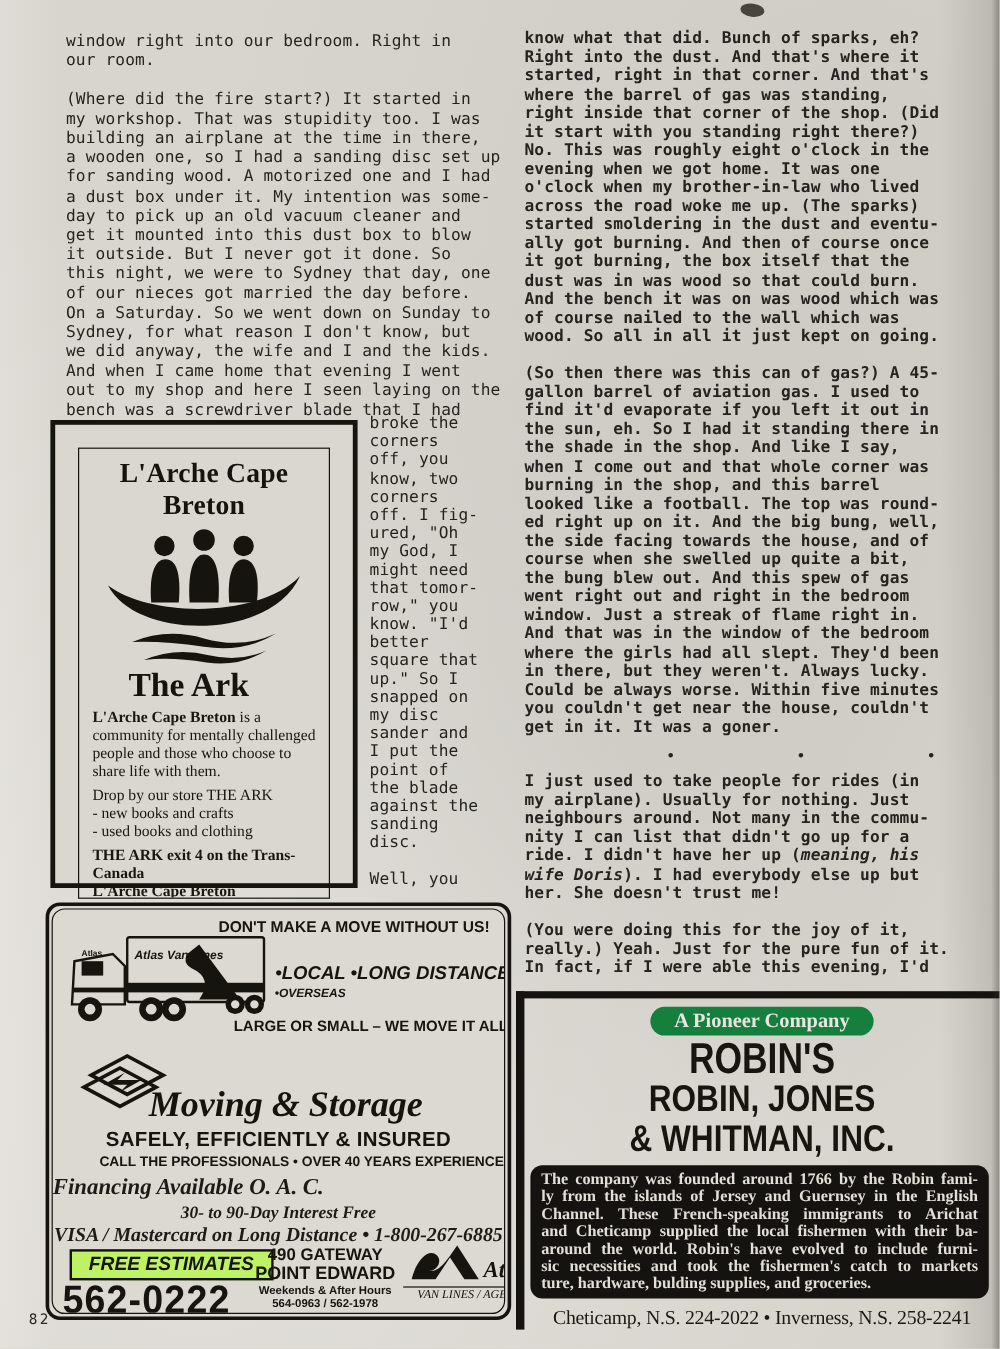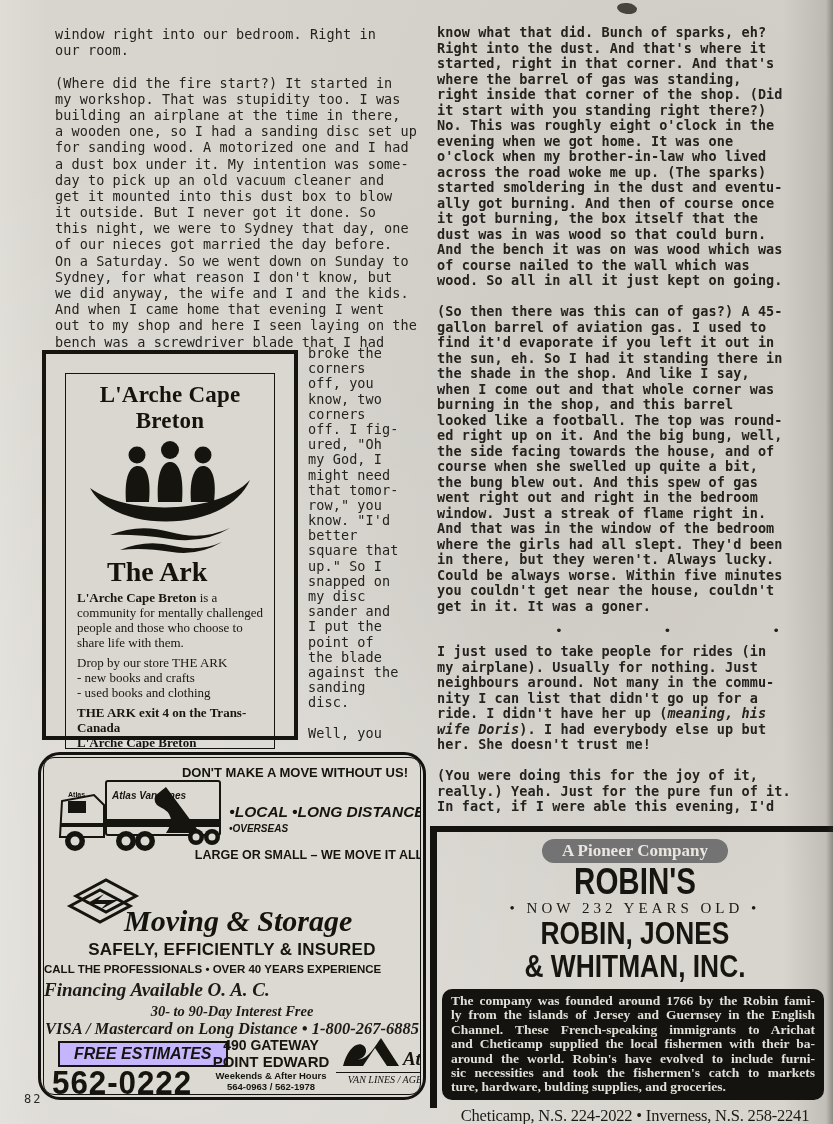--- a/index.html
+++ b/index.html
@@ -43,61 +43,61 @@
     padding:8px 11px;box-sizing:border-box;overflow:hidden;}
   .larche-title{font-weight:bold;font-size:23px;text-align:center;letter-spacing:.2px;color:#14130e;}
   .larche-logo{display:block;margin:4px auto 0;}
   .larche-ark{font-weight:bold;font-size:28px;margin:2px 0 2px 30px;color:#14130e;}
   .larche p{margin:0 0 5px;font-size:13px;line-height:15px;color:#17160f;}
   .larche .bold{font-weight:bold;}
   .larche .tight{margin-bottom:0;}
 
   
   .moffatt{position:absolute;left:38px;top:752px;width:388px;height:348px;
-    border:3px solid #14130f;border-radius:22px;background:#dcd9d3;z-index:3;box-sizing:border-box;}
+    border:3px solid #14130f;border-radius:12px;background:#dcd9d3;z-index:3;box-sizing:border-box;}
   .moffatt-inner{position:relative;border:1px solid #14130f;border-radius:11px;
     margin:2px;height:calc(100% - 6px);overflow:hidden;}
   .moffatt-inner > div{position:absolute;}
   .m-sans{font-family:"Liberation Sans",sans-serif;font-weight:bold;color:#15140f;}
   .m-tag{top:7px;right:12px;font-size:13px;}
   .m-truck{left:4px;top:15px;}
   .m-svc1{left:185px;top:45px;width:196px;text-align:center;font-size:15.5px;font-style:italic;}
   .m-svc2{left:185px;top:65px;width:196px;text-align:left;font-size:10px;font-style:italic;}
   .m-large{left:146px;top:90px;width:238px;text-align:center;font-size:12.5px;}
   .m-name{left:70px;top:96px;width:312px;text-align:center;font-size:46px;line-height:48px;
     font-weight:900;font-style:italic;letter-spacing:4px;color:#14130e;}
   .m-diamond{left:16px;top:116px;}
   .m-name2{left:80px;top:146px;width:302px;text-align:left;font-size:30px;
     font-weight:bold;font-style:italic;color:#14130e;}
   .m-safely{left:0;right:0;top:182px;text-align:center;font-size:17px;letter-spacing:.3px;}
-  .m-call{left:0;right:0;top:205px;text-align:left;font-size:11.5px;}
+  .m-call{left:0;right:0;top:205px;text-align:right;font-size:11.5px;}
   .m-financing{left:0;right:0;top:221px;text-align:left;font-size:19px;font-weight:bold;font-style:italic;}
   .m-interest{left:0;right:0;top:245px;text-align:center;font-size:14.5px;font-weight:bold;font-style:italic;}
   .m-visa{left:0;right:0;top:261px;text-align:center;font-size:16.5px;font-weight:bold;font-style:italic;}
   .m-free{left:14px;top:283px;border:2px solid #14130f;padding:2px 14px;
-    font-size:16px;font-style:italic;background:#c4b5fd;}
+    font-size:16px;font-style:italic;background:#bef264;}
   .m-phone{left:8px;top:306px;font-size:33px;letter-spacing:1px;transform:scaleX(.95);transform-origin:left;}
   .m-addr{left:152px;top:279px;width:150px;text-align:center;}
   .m-addr .a1{font-size:14px;line-height:16px;}
   .m-addr .a2{font-size:15px;line-height:17px;}
   .m-addr .a3{font-size:9.5px;line-height:11px;}
   .m-addr .a4{font-size:9.5px;line-height:11px;}
   .m-addr .a5{font-size:13px;line-height:17px;}
   .m-atlas{left:292px;top:270px;width:110px;text-align:center;}
   .m-atlas-row{display:flex;align-items:flex-end;justify-content:center;gap:2px;}
   .m-atlas-name{font-family:"Liberation Serif",serif;font-weight:bold;font-style:italic;font-size:19px;color:#14130e;}
   .m-atlas-sub{border-top:1px solid #14130f;margin-top:2px;padding-top:1px;
     font-family:"Liberation Serif",serif;font-style:italic;font-size:10px;color:#14130e;}
 
   
   .robins{position:absolute;left:430px;top:826px;width:403px;height:288px;z-index:3;}
   .robins-topbar{position:absolute;left:0;top:0;width:100%;height:6px;background:#14130f;}
   .robins-leftbar{position:absolute;left:0;top:0;width:7px;height:282px;background:#14130f;}
   .robins-content{position:absolute;left:7px;top:6px;right:0;text-align:center;}
-  .r-pill{display:inline-block;margin-top:7px;background:#737373;color:#e9e6e0;
+  .r-pill{display:inline-block;margin-top:7px;background:#15803d;color:#e9e6e0;
     border-radius:999px;padding:2px 20px;font-weight:bold;font-size:17px;}
   .r-name{font-family:"Liberation Sans",sans-serif;font-weight:900;font-size:36px;line-height:32px;
     margin-top:3px;transform:scaleX(.82);color:#161510;}
   .r-years{font-size:15px;letter-spacing:4px;margin-top:2px;line-height:16px;color:#1a1912;}
   .r-name2{font-family:"Liberation Sans",sans-serif;font-weight:900;font-size:31px;line-height:30px;
     margin-top:3px;transform:scaleX(.85);color:#161510;}
   .r-history{background:#14130f;border-radius:10px;margin:7px 9px 0 5px;padding:5px 9px;
     color:#e2dfd8;font-weight:bold;font-size:13.5px;}
   .r-history .rline{line-height:14.4px;text-align:justify;text-align-last:justify;}
   .r-history .rline:last-child{text-align-last:left;}
@@ -224,21 +224,20 @@
     </div>
   </div>
 </div>
 
 <div class="robins">
   <div class="robins-topbar"></div>
   <div class="robins-leftbar"></div>
   <div class="robins-content">
     <div><span class="r-pill">A Pioneer Company</span></div>
     <div class="r-name">ROBIN'S</div>
-    <div class="r-years">• NOW 232 YEARS OLD •</div>
     <div class="r-name2">ROBIN, JONES</div>
     <div class="r-name2">&amp; WHITMAN, INC.</div>
     <div class="r-history">
         <div class="rline">The company was founded around 1766 by the Robin fami-</div>
         <div class="rline">ly from the islands of Jersey and Guernsey in the English</div>
         <div class="rline">Channel. These French-speaking immigrants to Arichat</div>
         <div class="rline">and Cheticamp supplied the local fishermen with their ba-</div>
         <div class="rline">around the world. Robin's have evolved to include furni-</div>
         <div class="rline">sic necessities and took the fishermen's catch to markets</div>
         <div class="rline">ture, hardware, bulding supplies, and groceries.</div>

